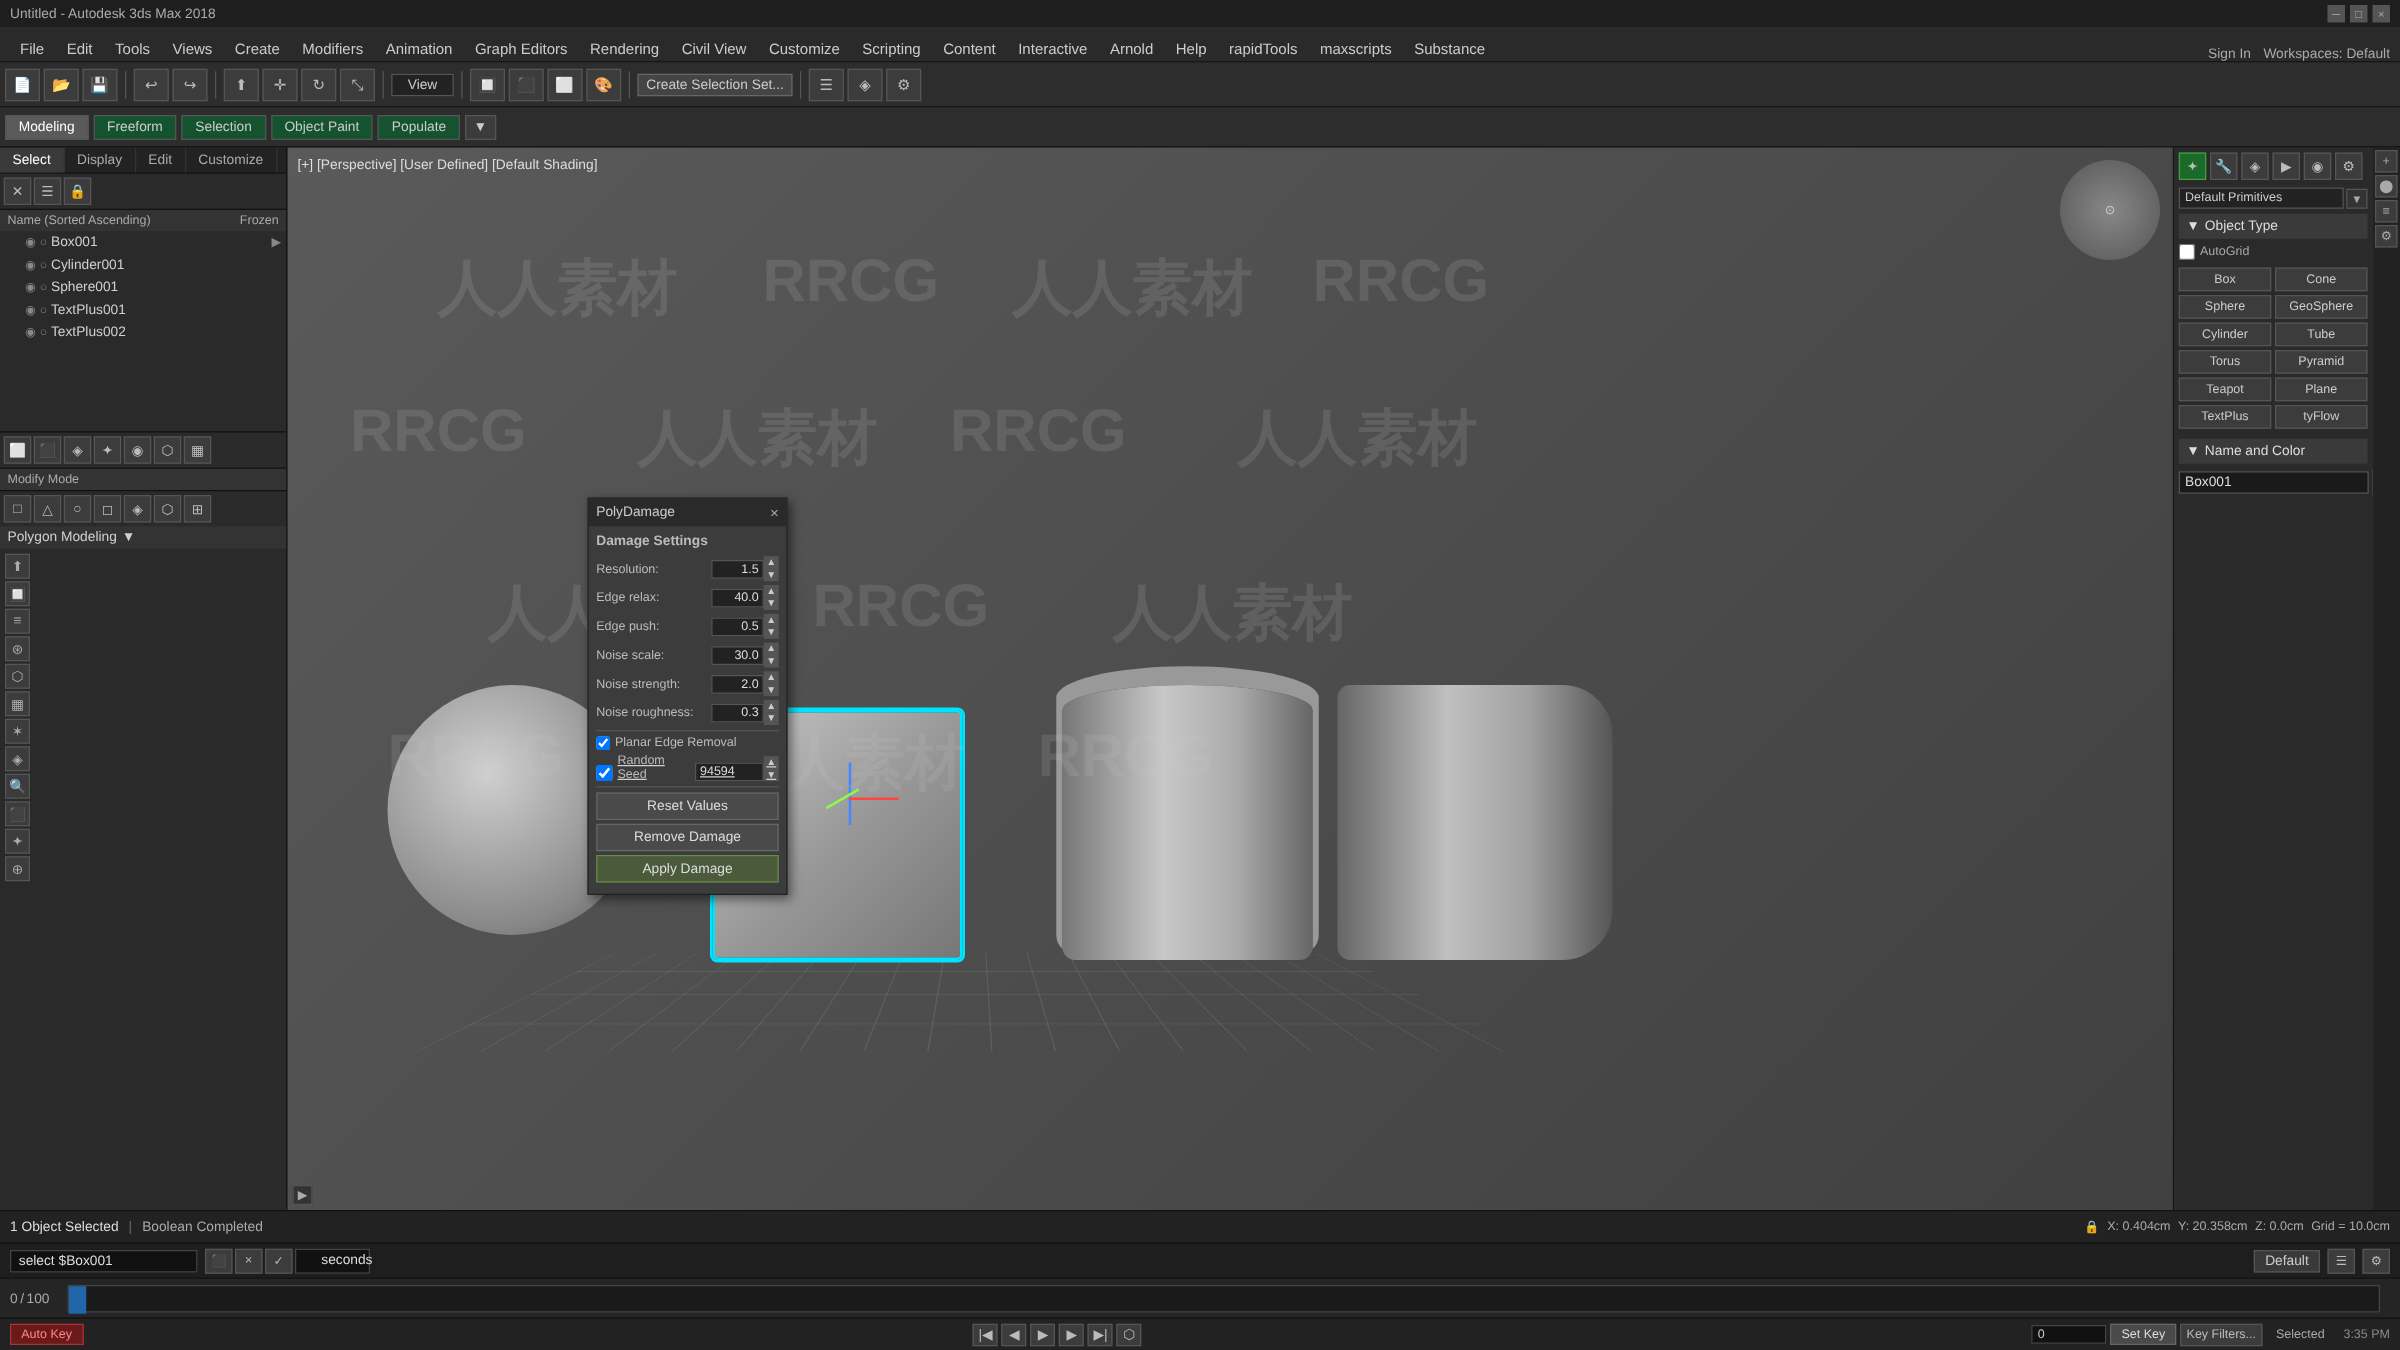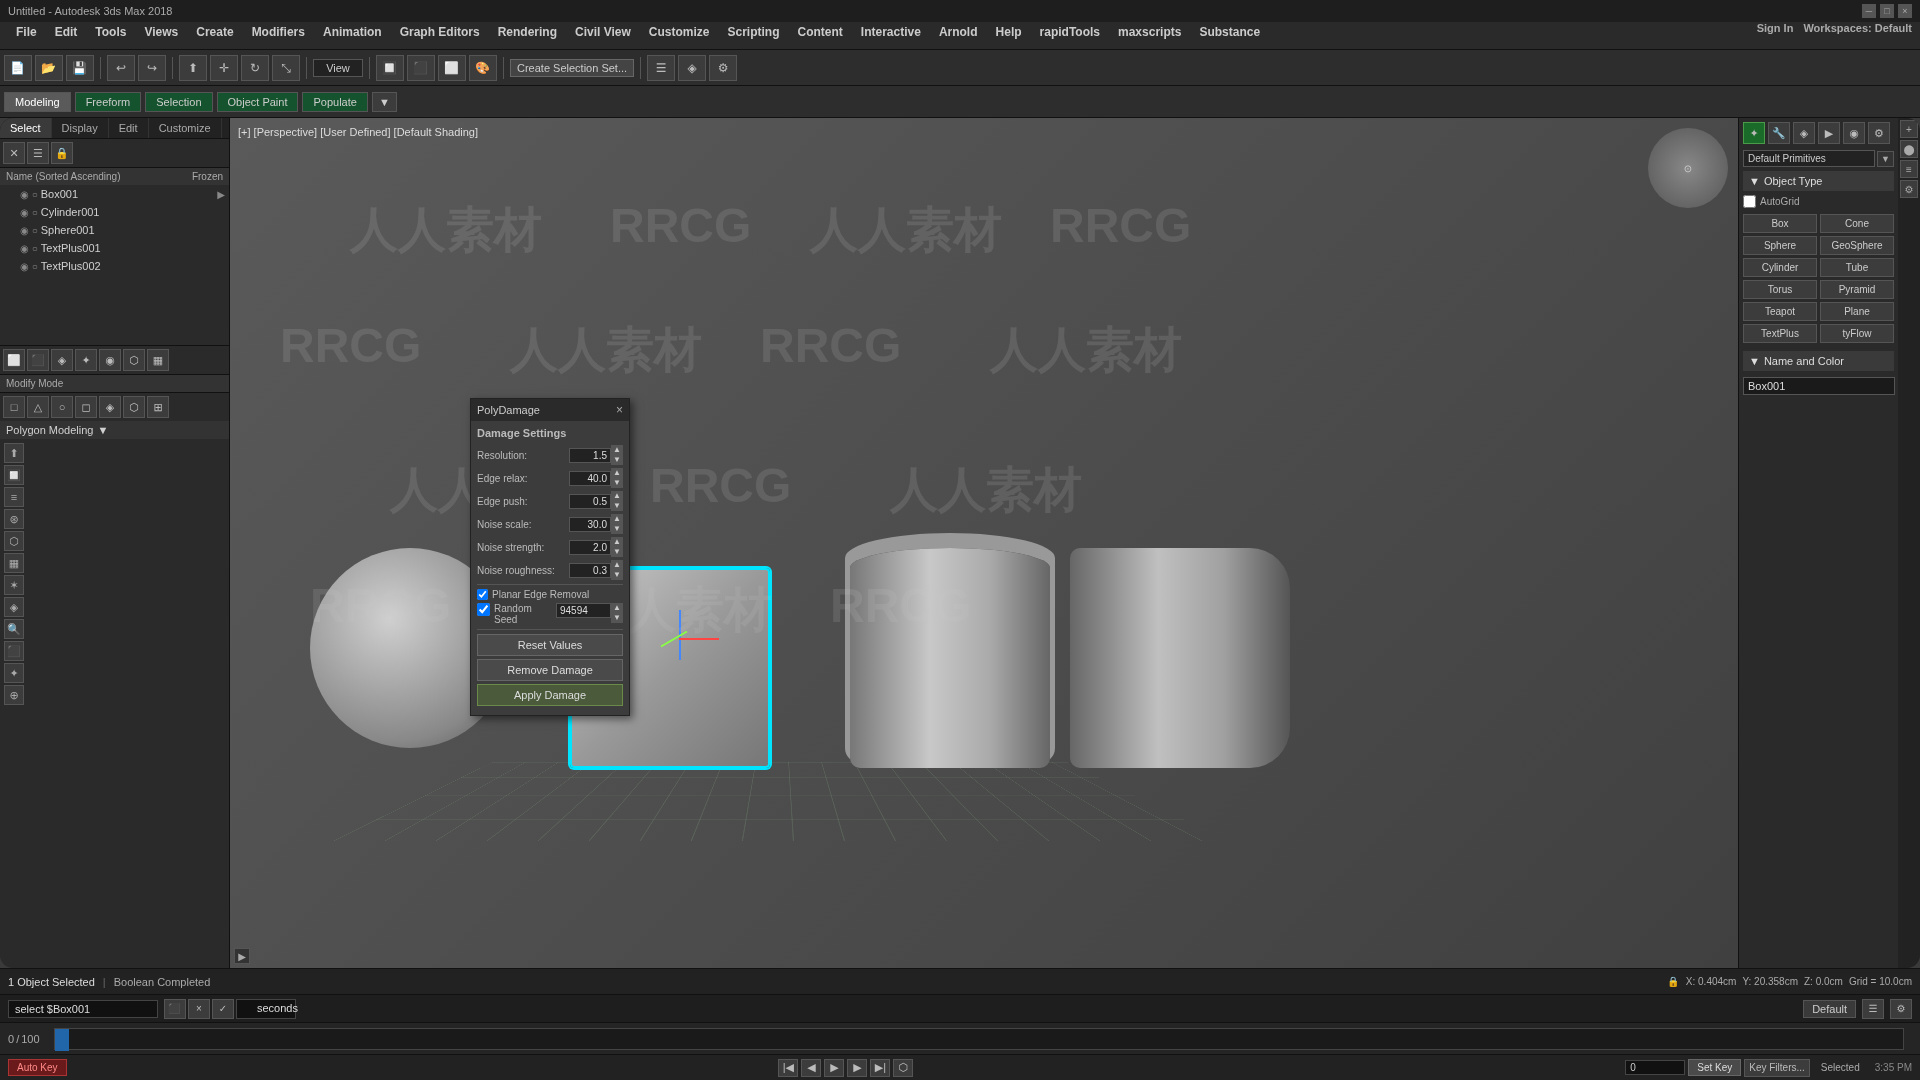--- a/index.html
+++ b/index.html
@@ -12,25 +12,24 @@
       color: #d0d0d0;
       overflow: hidden;
       position: relative;
     }
 
     
     #menu-bar {
       height: 28px;
       background: #2a2a2a;
       display: flex;
-      align-items: flex-start;
+      align-items: flex-end;
       padding: 0 8px;
       gap: 2px;
       border-bottom: 1px solid #111;
-      font-weight: bold;
     }
     .menu-item {
       padding: 3px 8px;
       cursor: pointer;
       color: #ccc;
       font-size: 12px;
     }
     #title-bar {
       height: 22px;
       background: #1e1e1e;
@@ -367,22 +366,23 @@
       cursor: pointer;
       display: flex; align-items: center; justify-content: center;
       line-height: 1;
     }
     .pd-checkbox-row {
       display: flex; align-items: center; gap: 4px;
       margin-bottom: 3px; font-size: 10px; color: #bbb;
     }
     .pd-checkbox-row input[type="checkbox"] { width: 11px; height: 11px; }
     .pd-seed-row {
-      display: flex; align-items: flex-start;
+      display: flex; align-items: flex-end;
       margin-bottom: 3px;
+      text-decoration: underline;
     }
     .pd-seed-label { font-size: 10px; color: #bbb; flex: 1; }
     .pd-seed-input {
       width: 55px;
       background: #222;
       border: 1px solid #555;
       color: #ddd;
       font-size: 10px;
       padding: 1px 3px;
     }
@@ -524,21 +524,20 @@
     
     #app-wrapper {
       display: flex;
       flex-direction: column;
       height: 1080px;
     }
     #main-content-area {
       display: flex;
       flex: 1;
       overflow: hidden;
-      border-radius: 13px;
     }
     #viewport-and-right {
       display: flex;
       flex: 1;
       overflow: hidden;
     }
     #viewport-wrapper {
       flex: 1;
       position: relative;
       background: #505050;

